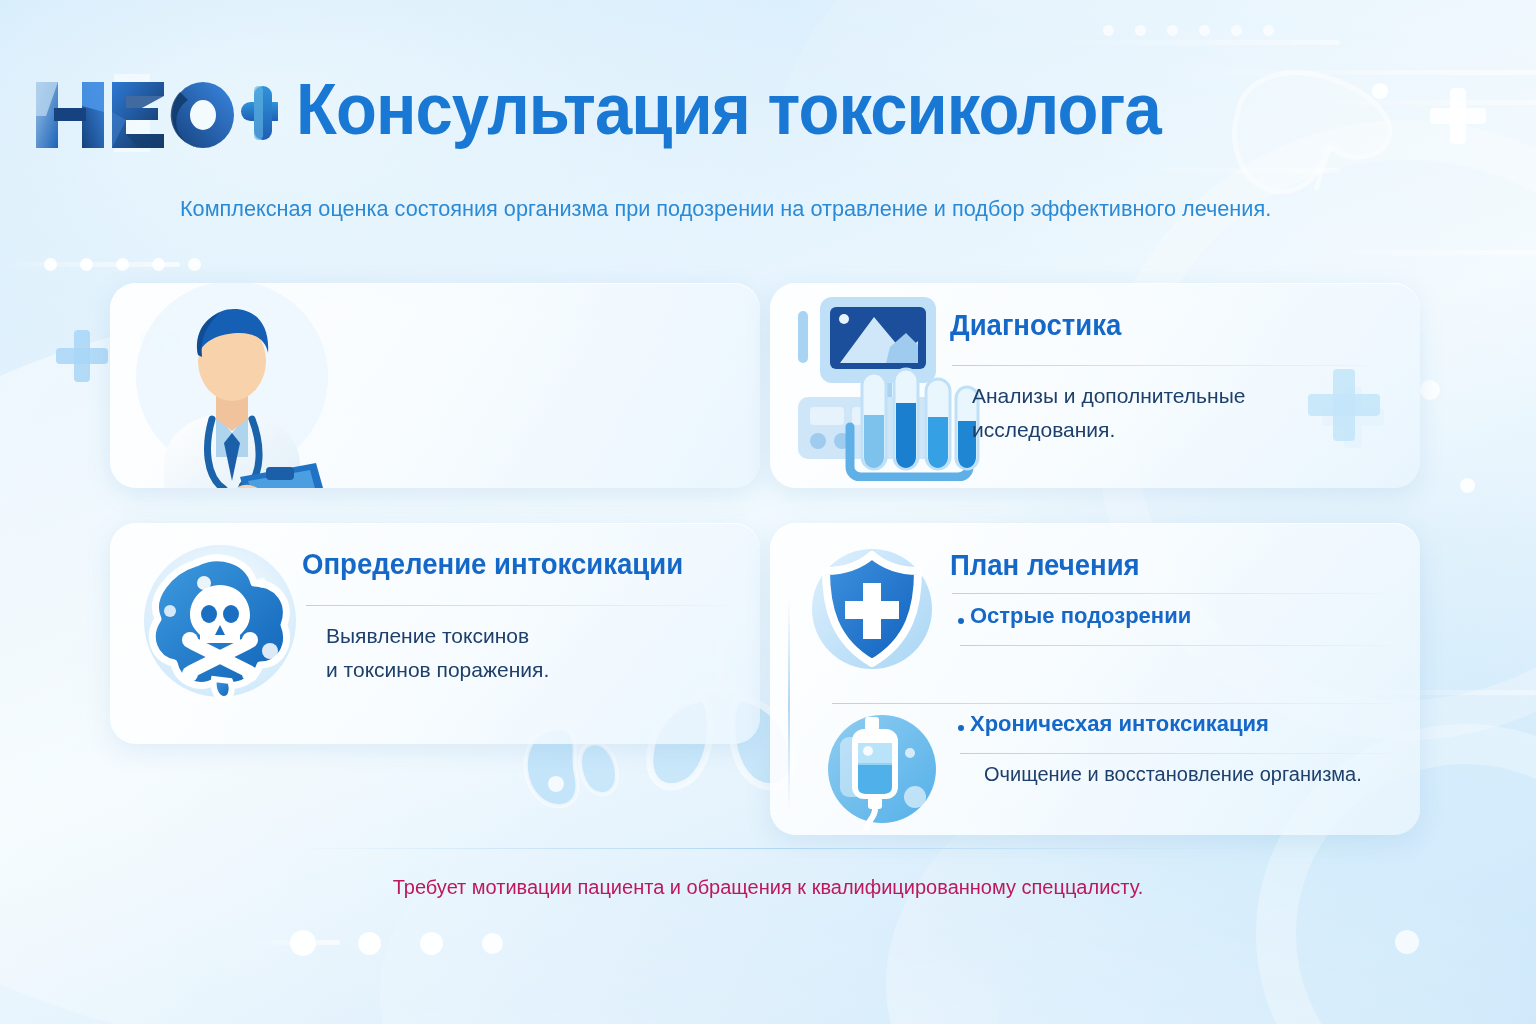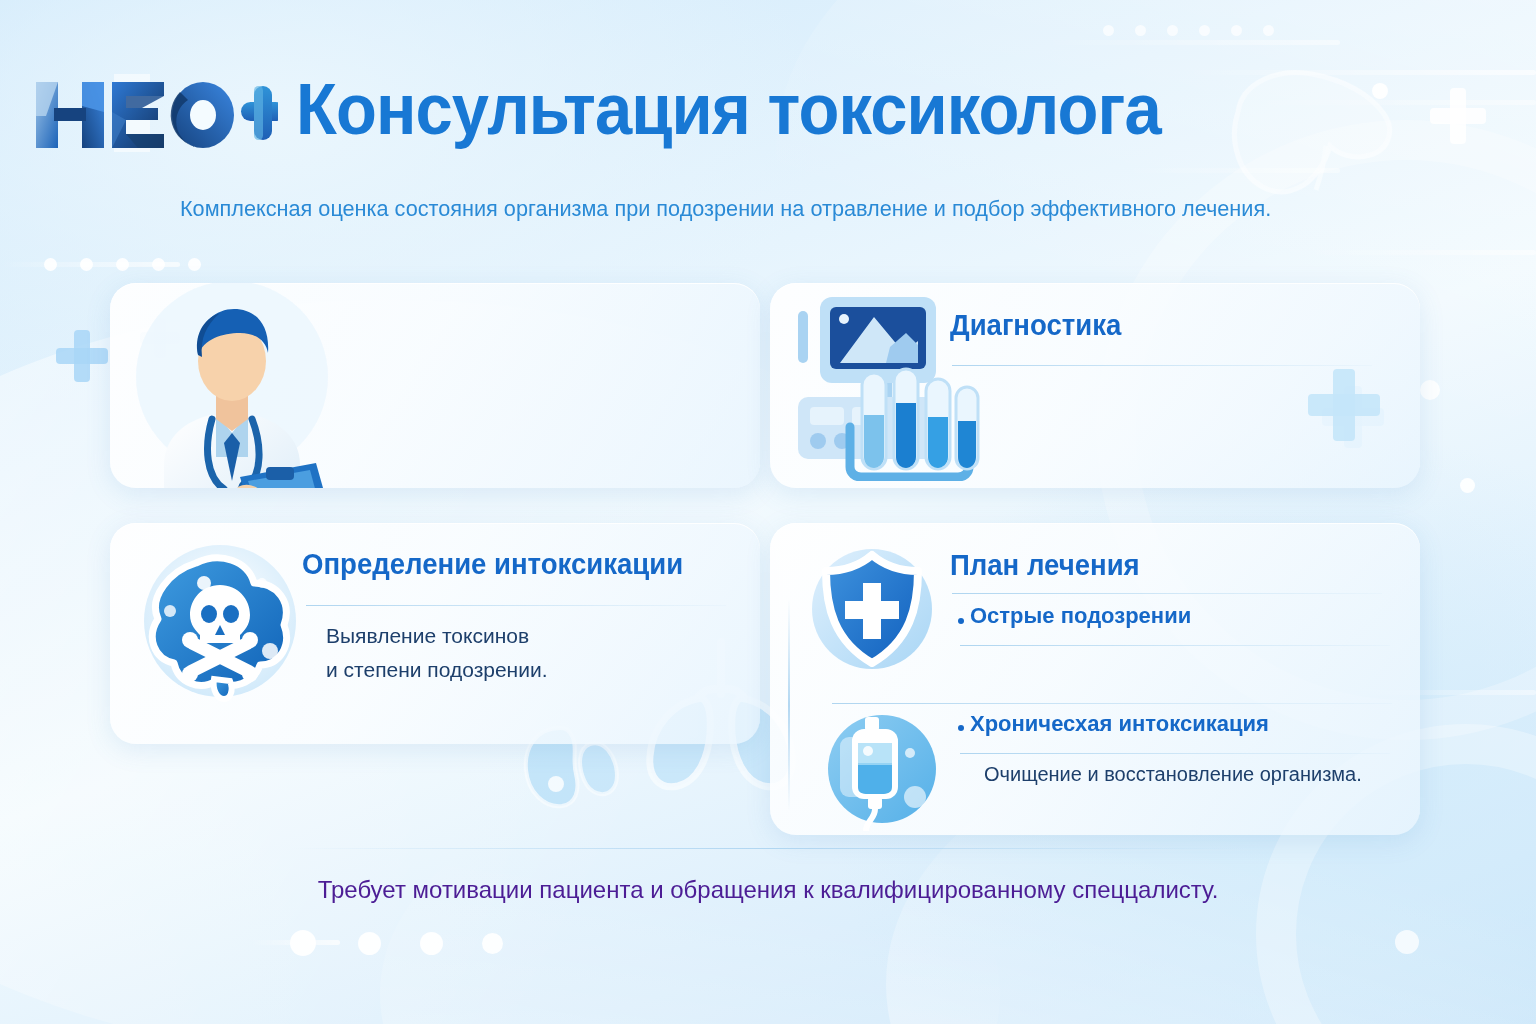--- a/index.html
+++ b/index.html
@@ -72,21 +72,21 @@
     position:absolute; font-size:22px; font-weight:700; color:#1568c8; white-space:nowrap;
   }
   .bullet-dot { position:absolute; width:6px; height:6px; border-radius:50%; background:#1568c8; }
   .bullet-body { position:absolute; font-size:20px; color:#1d3f6b; white-space:nowrap; }
 
   .vline { position:absolute; width:2px; border-radius:2px;
            background:linear-gradient(180deg, rgba(140,195,235,.0), rgba(140,195,235,.65), rgba(140,195,235,.0)); }
 
   .footer {
     position:absolute; left:0; top:876px; width:100%; text-align:center;
-    font-size:24px; color:#4c1d95;
+    font-size:20px; color:#be185d;
   }
   .footer-rule { position:absolute; top:848px; left:290px; width:956px; height:1px;
                  background:linear-gradient(90deg, rgba(160,205,238,0), rgba(160,205,238,.75), rgba(160,205,238,0)); }
 </style>
 </head>
 <body>
 
 <div class="bg">
   <div class="wave w1"></div>
   <div class="wave w2"></div>
@@ -267,20 +267,24 @@
       <path d="M110 112 L130 112 L130 166 C130 173 124 177 120 177 C115 177 110 173 110 166 Z" fill="#1b7fd0"></path>
       <rect x="140" y="88" width="24" height="90" rx="12" fill="#eaf6fe" stroke="#bfe0f7" stroke-width="3"></rect>
       <path d="M142 126 L162 126 L162 166 C162 173 156 177 152 177 C147 177 142 173 142 166 Z" fill="#35a0e4"></path>
       <rect x="170" y="96" width="22" height="82" rx="11" fill="#eaf6fe" stroke="#bfe0f7" stroke-width="3"></rect>
       <path d="M172 130 L190 130 L190 166 C190 173 185 177 181 177 C176 177 172 173 172 166 Z" fill="#1f86d4"></path>
     </g>
   </svg>
 
   <div class="card-head" style="left:180px; top:26px; position:absolute;">Диагностика</div>
   <div class="rule" style="left:182px; top:82px; width:420px;"></div>
+  <div class="card-body" style="left:202px; top:96px; width:400px;">
+    <div>Анализы и дополнительные</div>
+    <div>исследования.</div>
+  </div>
 </div>
 
 <div class="card" style="left:110px; top:523px; width:650px; height:221px;">
   <svg style="position:absolute; left:26px; top:18px; width:168px; height:168px;" viewBox="0 0 168 168">
     <defs>
       <radialGradient id="blobBg" cx="50%" cy="40%" r="70%">
         <stop offset="0" stop-color="#ffffff"></stop>
           <stop offset="1" stop-color="#cbe7fa"></stop>
       </radialGradient>
       <linearGradient id="blobFill" x1="0" y1="0" x2="1" y2="1">
@@ -310,21 +314,21 @@
     <circle cx="54" cy="99" r="8" fill="#ffffff"></circle>
       <circle cx="54" cy="133" r="8" fill="#ffffff"></circle>
     <circle cx="114" cy="99" r="8" fill="#ffffff"></circle>
       <circle cx="114" cy="133" r="8" fill="#ffffff"></circle>
   </svg>
 
   <div class="card-head" style="left:192px; top:25px; position:absolute;">Определение интоксикации</div>
   <div class="rule" style="left:196px; top:82px; width:420px;"></div>
   <div class="card-body" style="left:216px; top:96px; width:400px;">
     <div>Выявление токсинов</div>
-    <div>и степени подозрении.</div>
+    <div>и токсинов поражения.</div>
   </div>
 </div>
 
 <div class="card" style="left:770px; top:523px; width:650px; height:312px;">
   <div class="vline" style="left:18px; top:76px; height:212px;"></div>
 
   <svg style="position:absolute; left:38px; top:22px; width:128px; height:128px;" viewBox="0 0 128 128">
     <defs>
       <linearGradient id="shBg" x1="0" y1="0" x2="1" y2="1">
         <stop offset="0" stop-color="#dff0fd"></stop>

